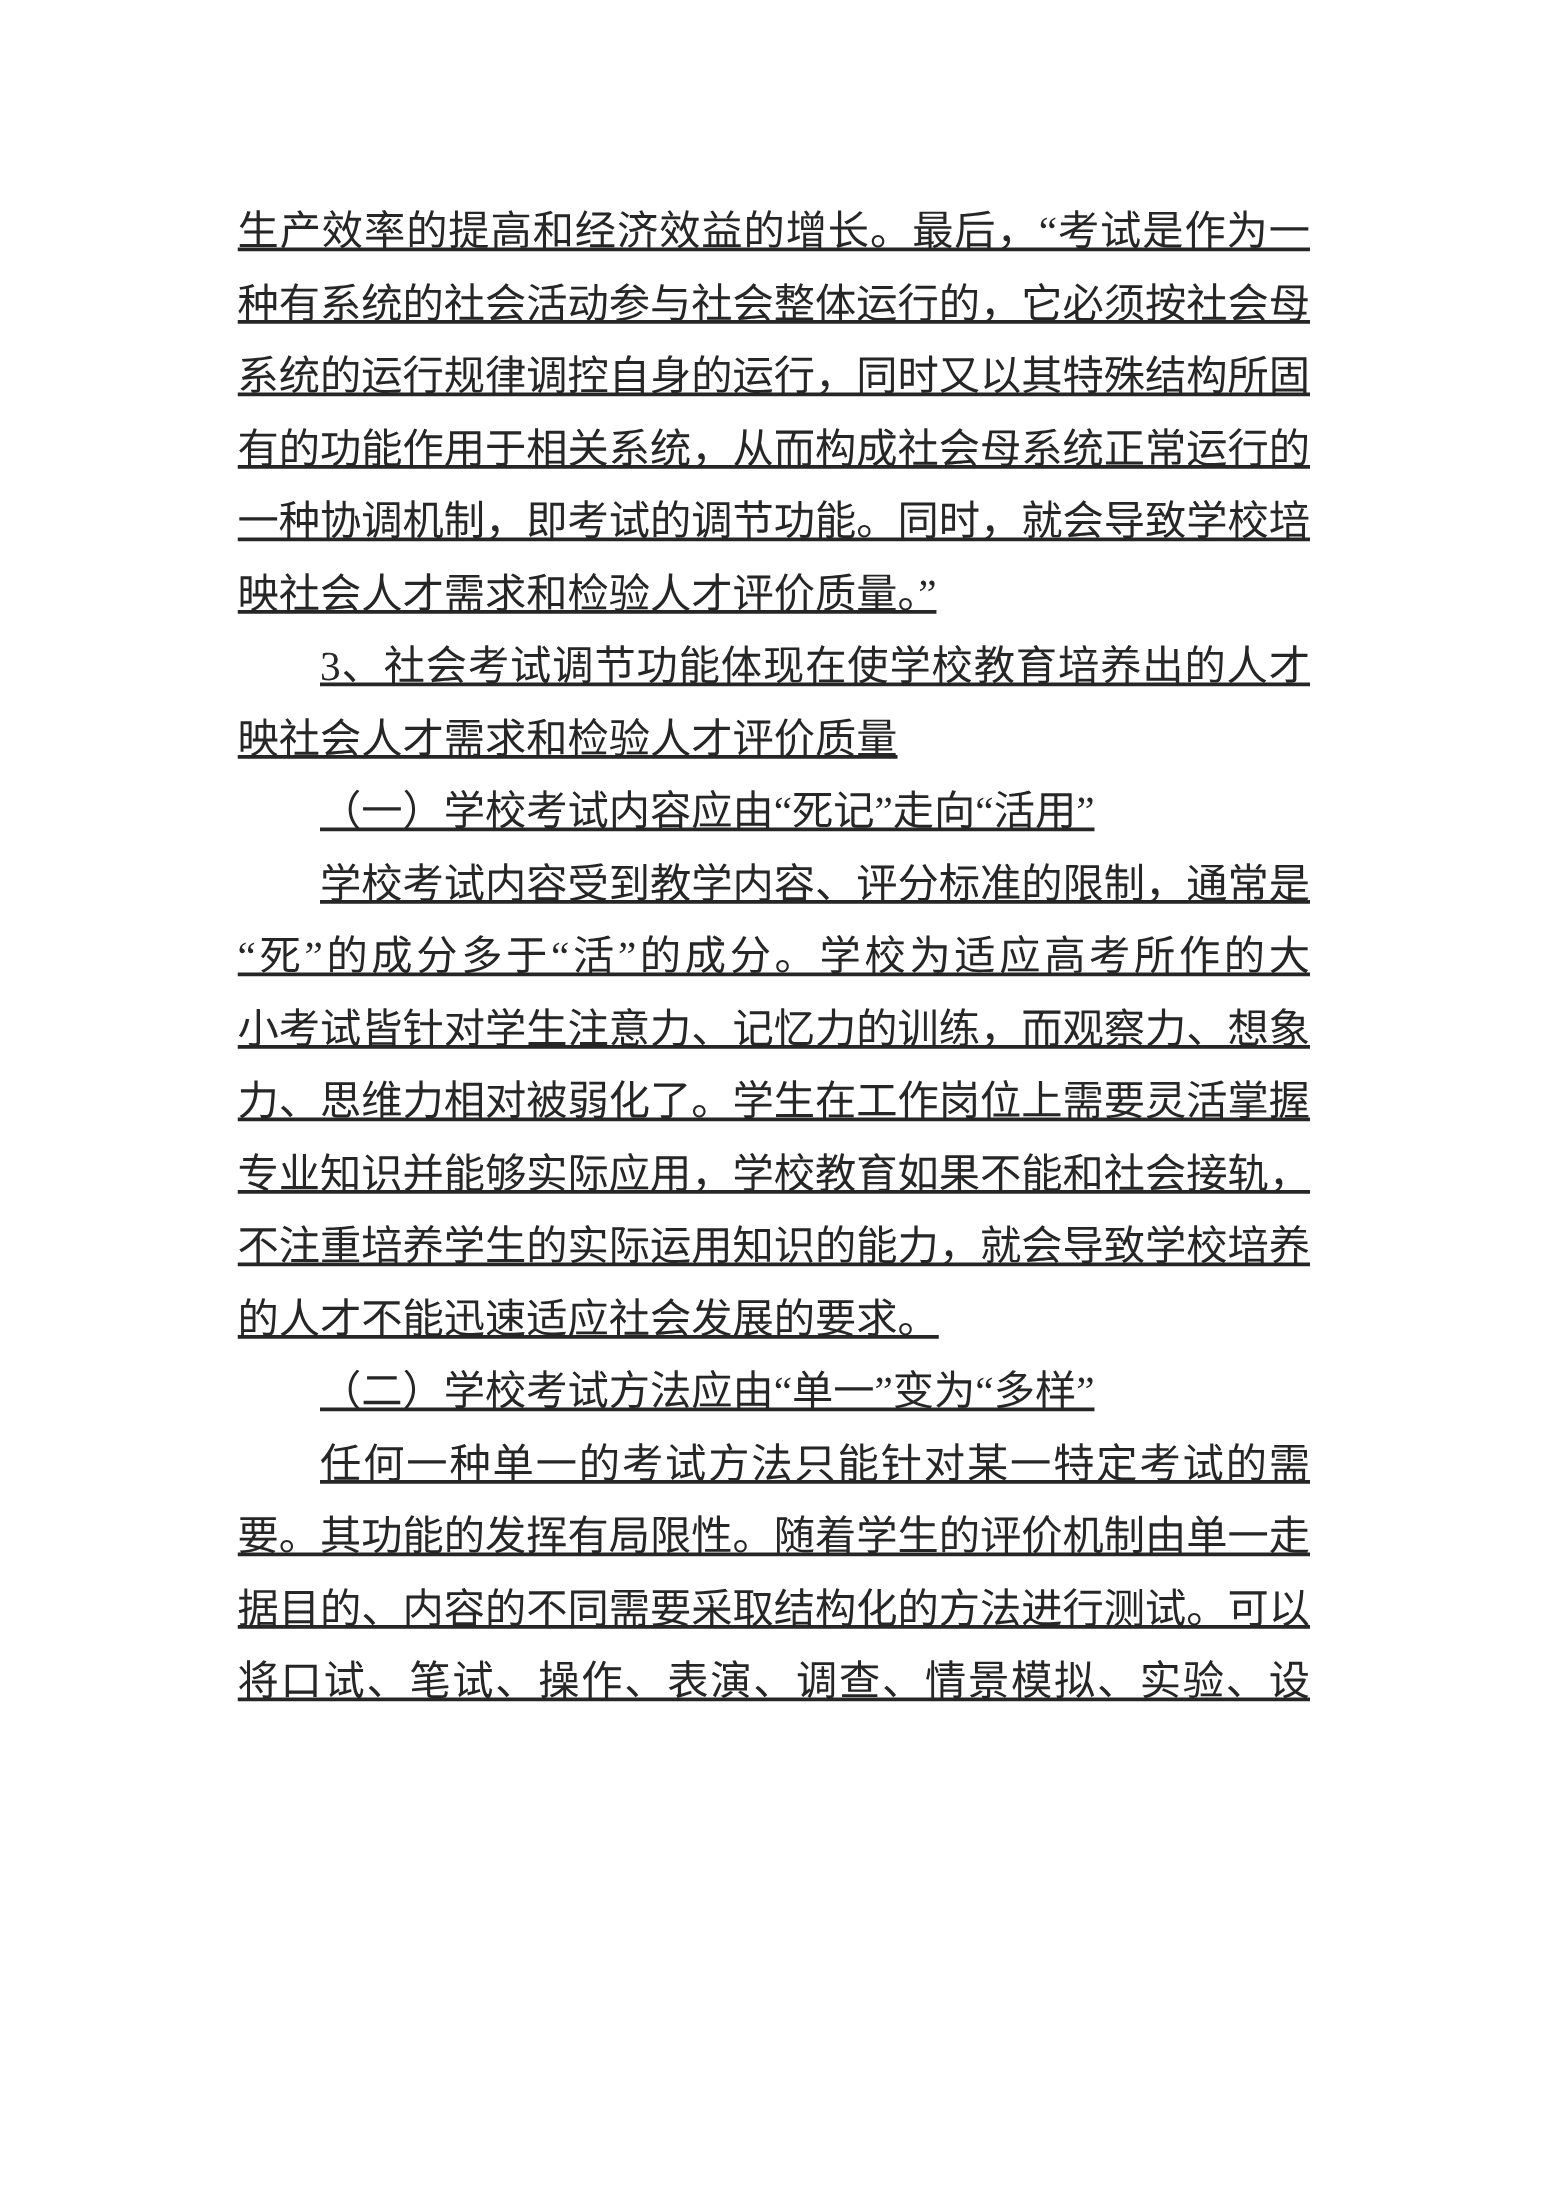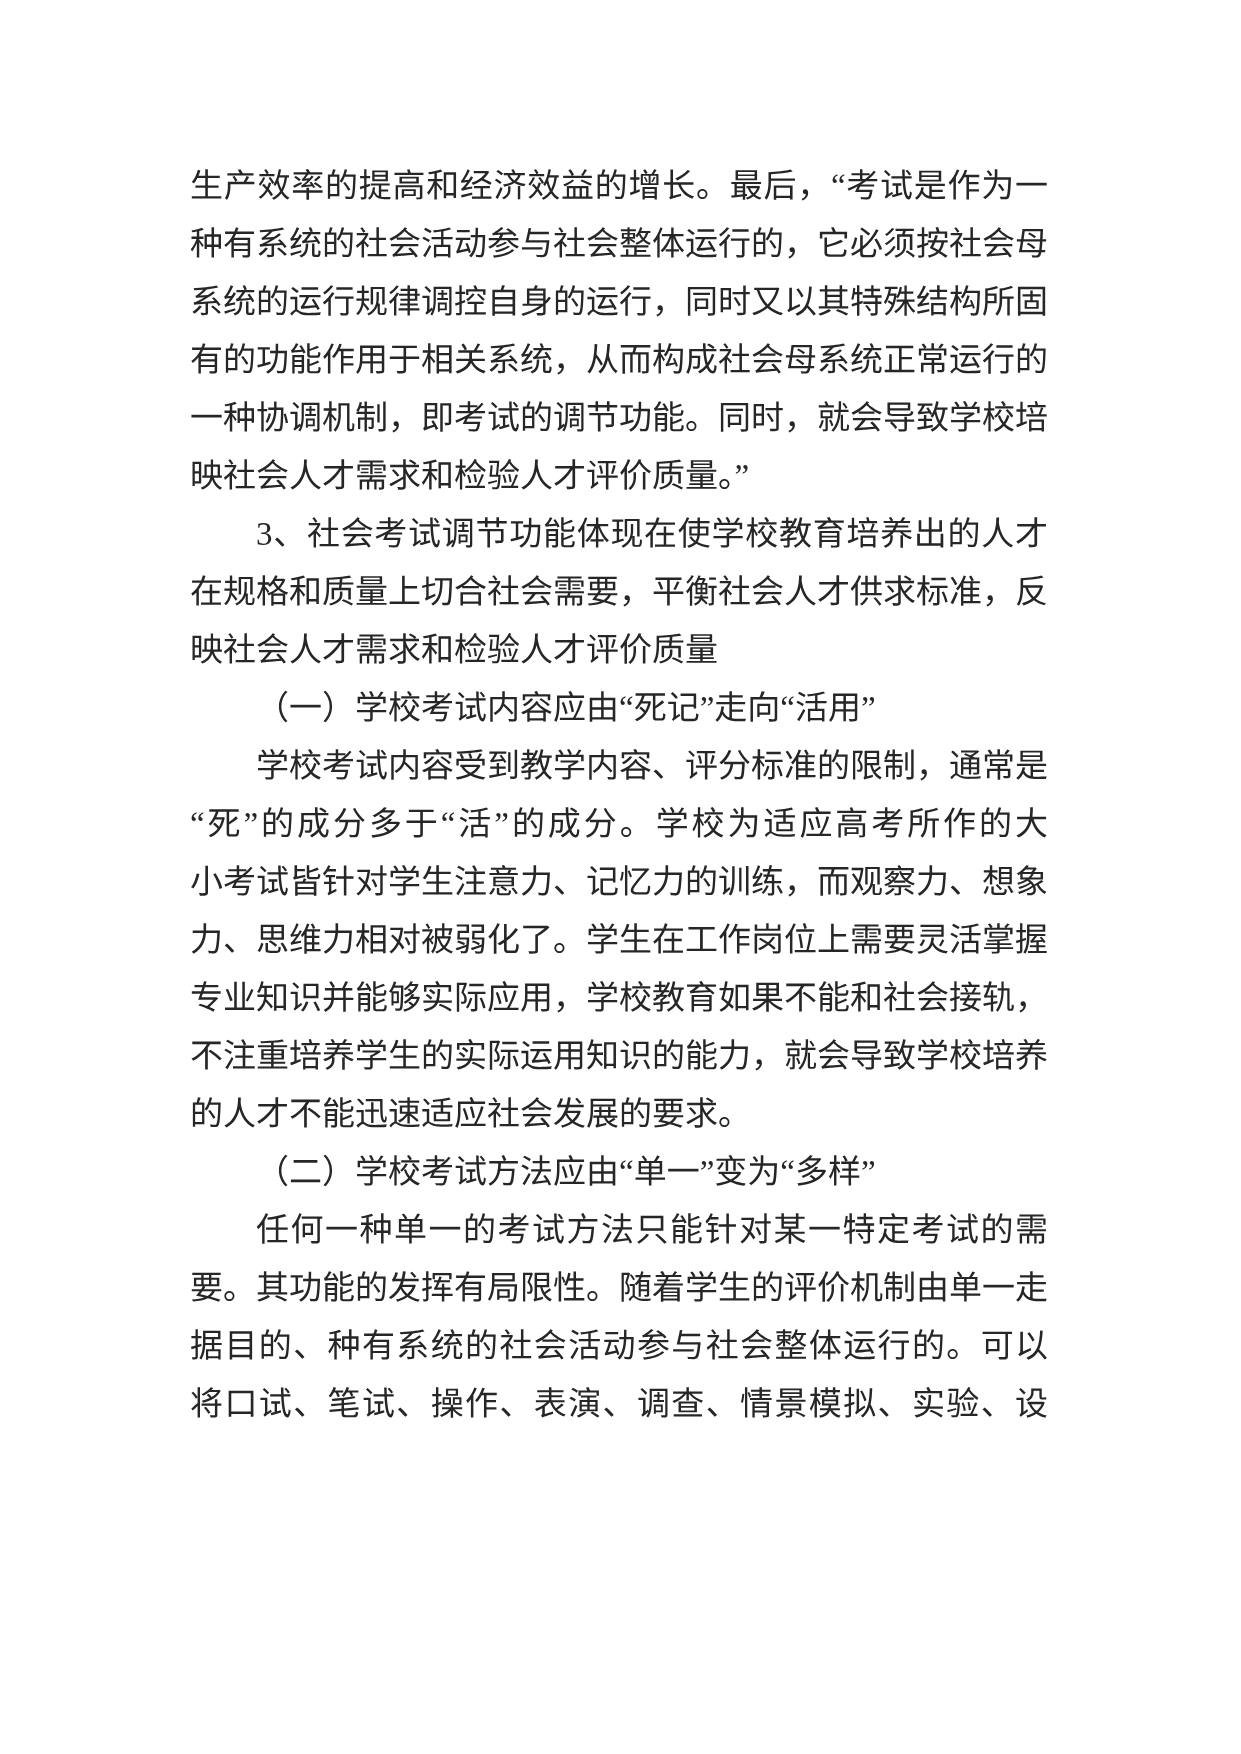--- a/index.html
+++ b/index.html
@@ -20,20 +20,21 @@
     background: #ffffff;
     font-family: "Liberation Serif", "DejaVu Serif", serif;
     font-size: 33px;
     color: #262626;
     font-weight: 400;
   }
   .line {
     height: 58px;
     line-height: 58px;
     overflow: hidden;
+    text-decoration: underline;
   }
   
   .j {
     text-align: justify;
     text-align-last: justify;
   }
   
   .i {
     text-indent: 66px;
   }
@@ -42,28 +43,27 @@
 <body>
 
 <div class="page">
   <div class="line j">生产效率的提高和经济效益的增长。最后，“考试是作为一</div>
   <div class="line j">种有系统的社会活动参与社会整体运行的，它必须按社会母</div>
   <div class="line j">系统的运行规律调控自身的运行，同时又以其特殊结构所固</div>
   <div class="line j">有的功能作用于相关系统，从而构成社会母系统正常运行的</div>
   <div class="line j">一种协调机制，即考试的调节功能。同时，就会导致学校培养</div>
   <div class="line">映社会人才需求和检验人才评价质量。”</div>
   <div class="line i j">3、社会考试调节功能体现在使学校教育培养出的人才</div>
-  <div class="line j">在规格和质量上切合社会需要，平衡社会人才供求标准，反</div>
   <div class="line">映社会人才需求和检验人才评价质量</div>
   <div class="line i">（一）学校考试内容应由“死记”走向“活用”</div>
   <div class="line i j">学校考试内容受到教学内容、评分标准的限制，通常是</div>
   <div class="line j">“死”的成分多于“活”的成分。学校为适应高考所作的大</div>
   <div class="line j">小考试皆针对学生注意力、记忆力的训练，而观察力、想象</div>
   <div class="line j">力、思维力相对被弱化了。学生在工作岗位上需要灵活掌握</div>
   <div class="line j">专业知识并能够实际应用，学校教育如果不能和社会接轨，</div>
   <div class="line j">不注重培养学生的实际运用知识的能力，就会导致学校培养</div>
   <div class="line">的人才不能迅速适应社会发展的要求。</div>
   <div class="line i">（二）学校考试方法应由“单一”变为“多样”</div>
   <div class="line i j">任何一种单一的考试方法只能针对某一特定考试的需</div>
   <div class="line j">要。其功能的发挥有局限性。随着学生的评价机制由单一走</div>
-  <div class="line j">据目的、种有系统的社会活动参与社会整体运行的。可以</div>
+  <div class="line j">据目的、内容的不同需要采取结构化的方法进行测试。可以</div>
   <div class="line j">将口试、笔试、操作、表演、调查、情景模拟、实验、设计、</div>
 </div>
 
 </body></html>

